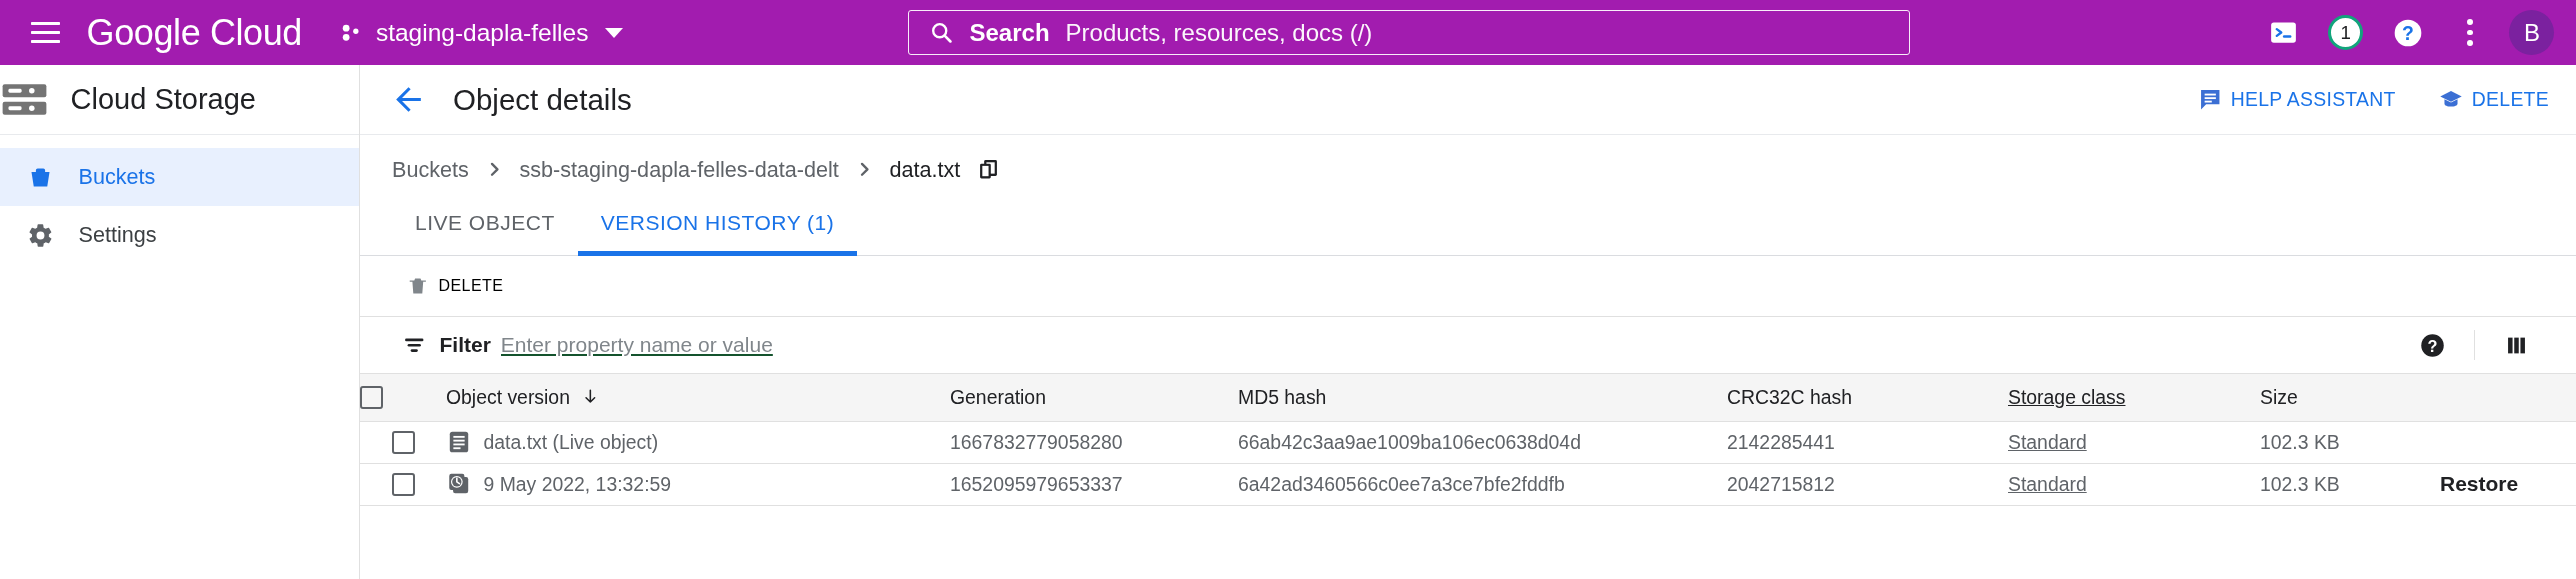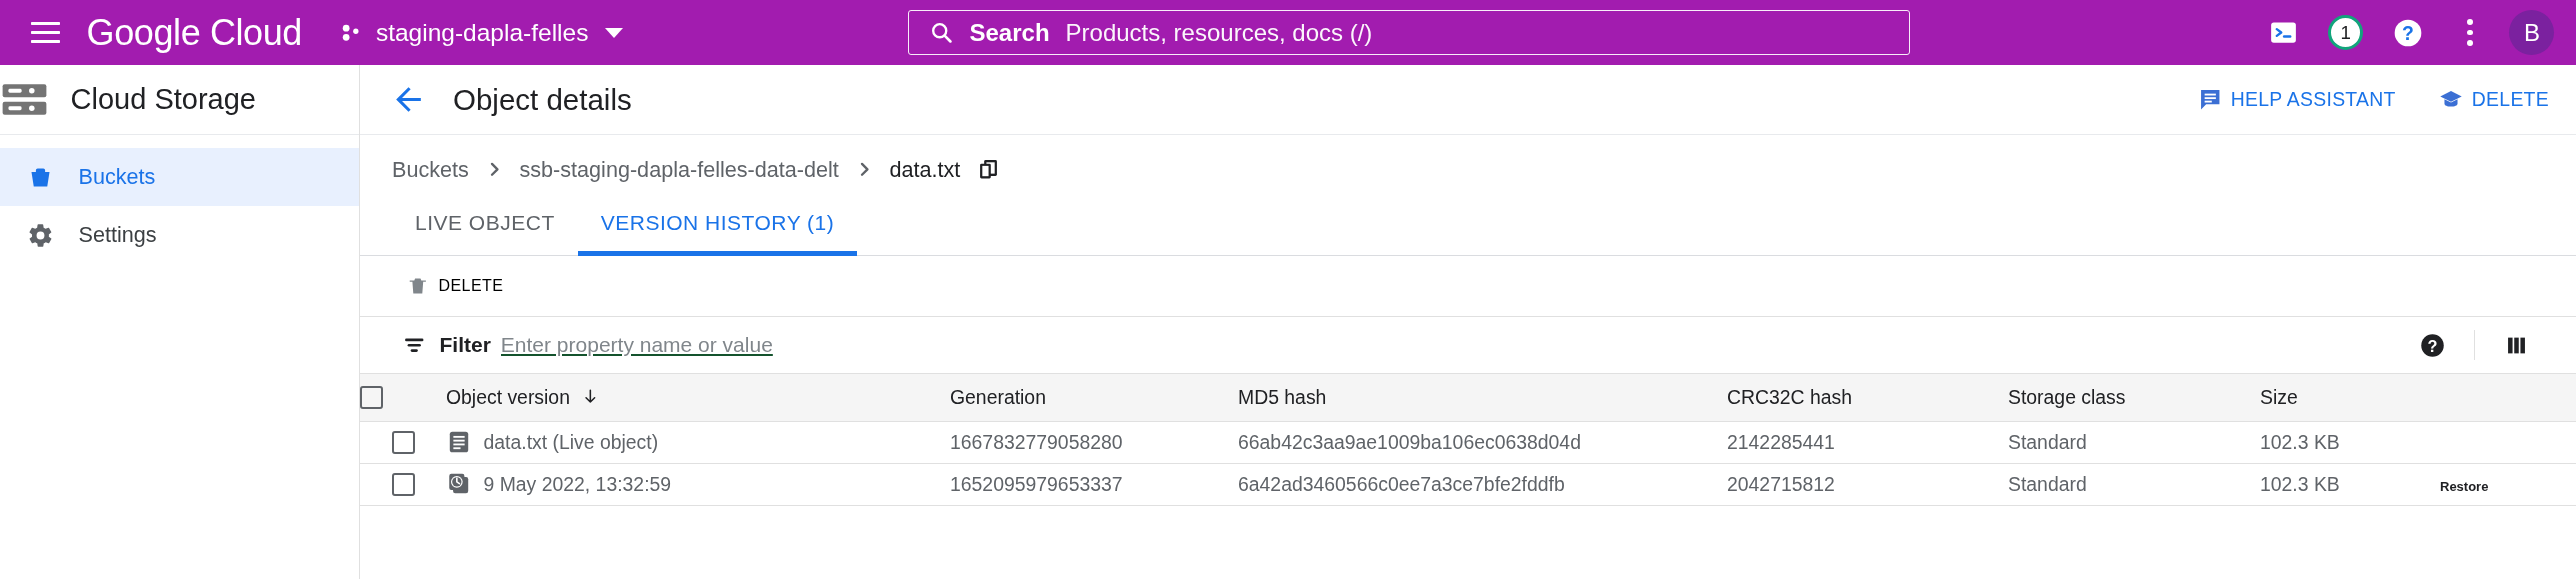--- a/index.html
+++ b/index.html
@@ -229,34 +229,34 @@
     height: 42px;
     font-size: 19.4px; color: #5f6368;
     border-bottom: 0.7px solid #e0e0e0;
     vertical-align: middle;
   }
   .c-chk { width: 86px; padding-left: 0; text-align: center; }
   .c-name { width: 504px; }
   .c-gen { width: 288px; }
   .c-md5 { width: 489px; }
   .c-crc { width: 281px; }
-  .c-class { width: 252px; }
+  .c-class { width: 252px; text-decoration: underline; }
   .c-size { width: 180px; }
   .c-act { width: 216px; }
   .chkbox {
     width: 23px; height: 23px;
     border: 2.9px solid #5f6368; border-radius: 2.9px;
     display: inline-block; cursor: pointer;
     vertical-align: middle;
   }
   .th-sort { display: inline-flex; align-items: center; gap: 11.5px; cursor: pointer; }
   .namecell { display: flex; align-items: center; gap: 11.5px; }
   .row-ico { width: 26px; height: 26px; flex: 0 0 auto; }
   .restore-link {
-    color: #202124; font-size: 13px; font-weight: bold; cursor: pointer;
+    color: #202124; font-size: 21px; font-weight: bold; cursor: pointer;
   }
 </style>
 </head>
 <body>
 
 <div class="topbar">
   <div class="hamburger">
     <span></span>
       <span></span>
       <span></span>

